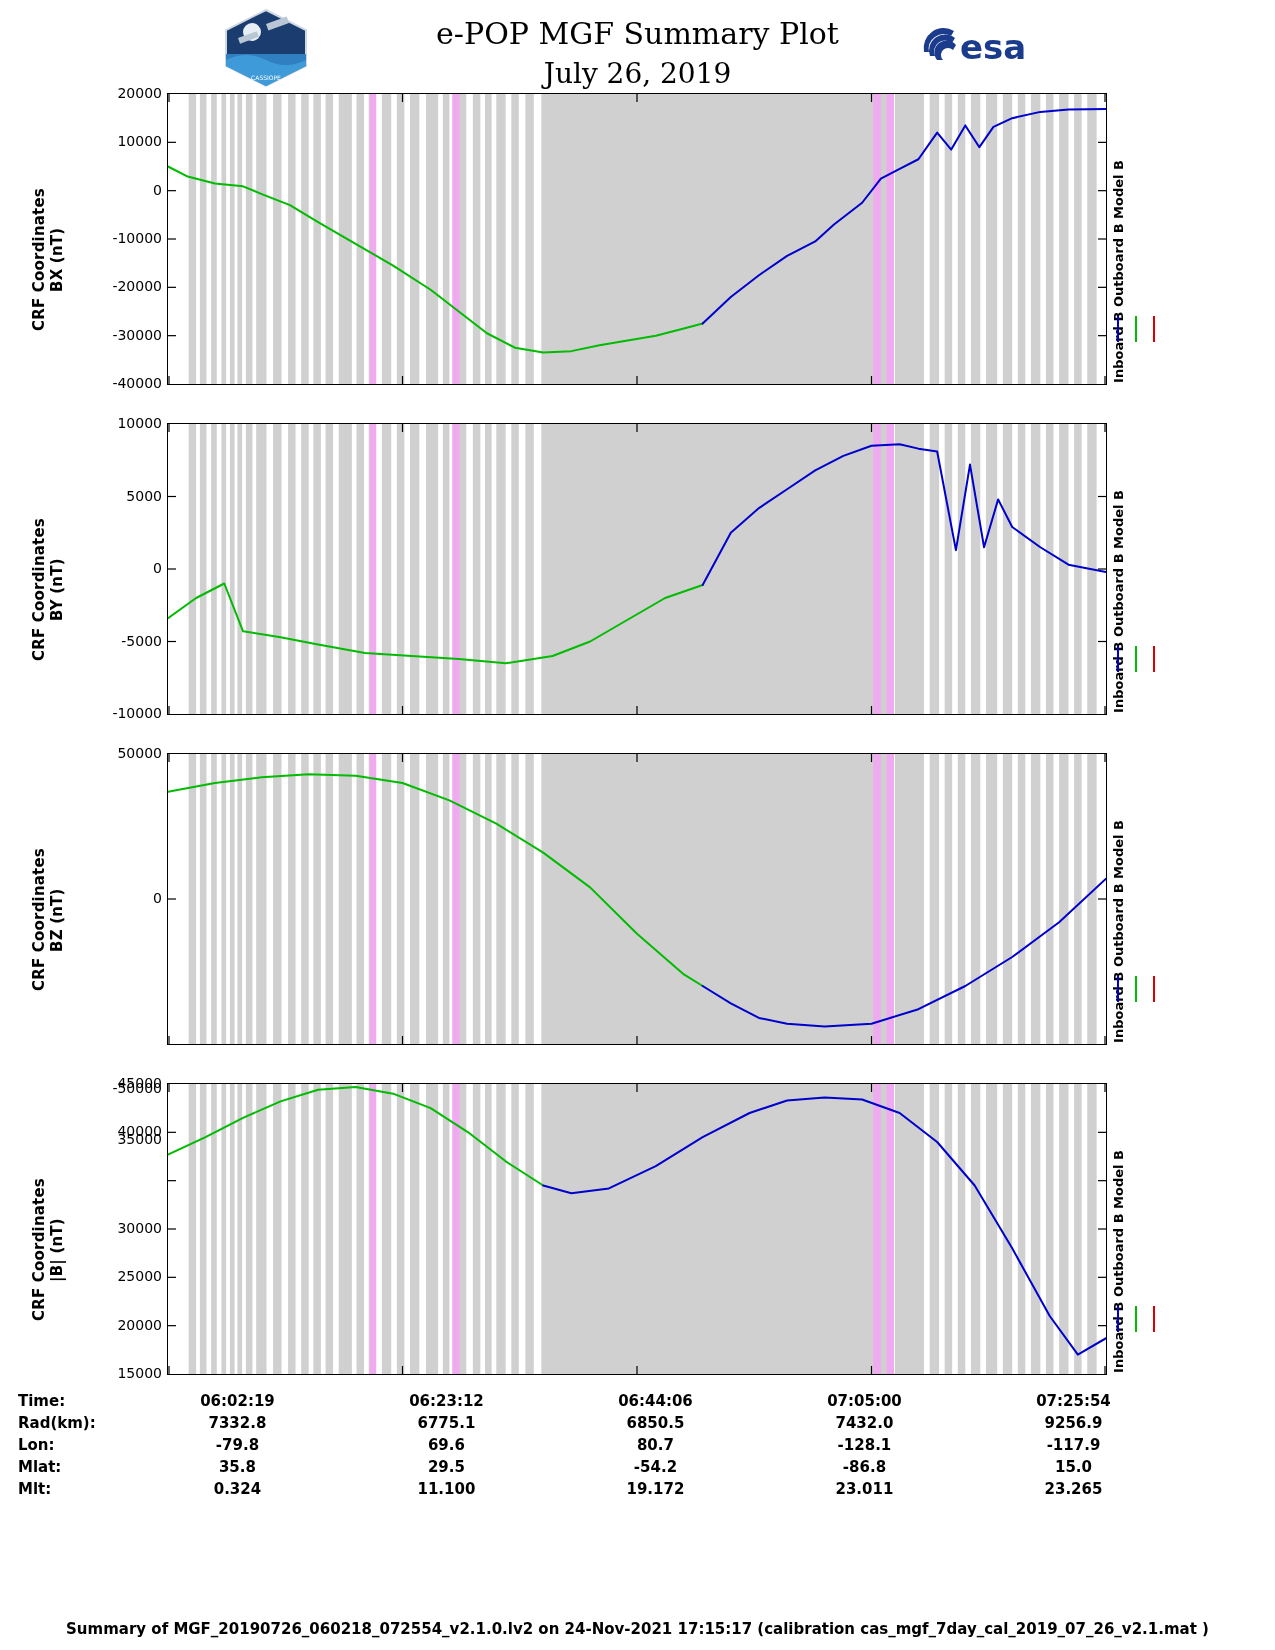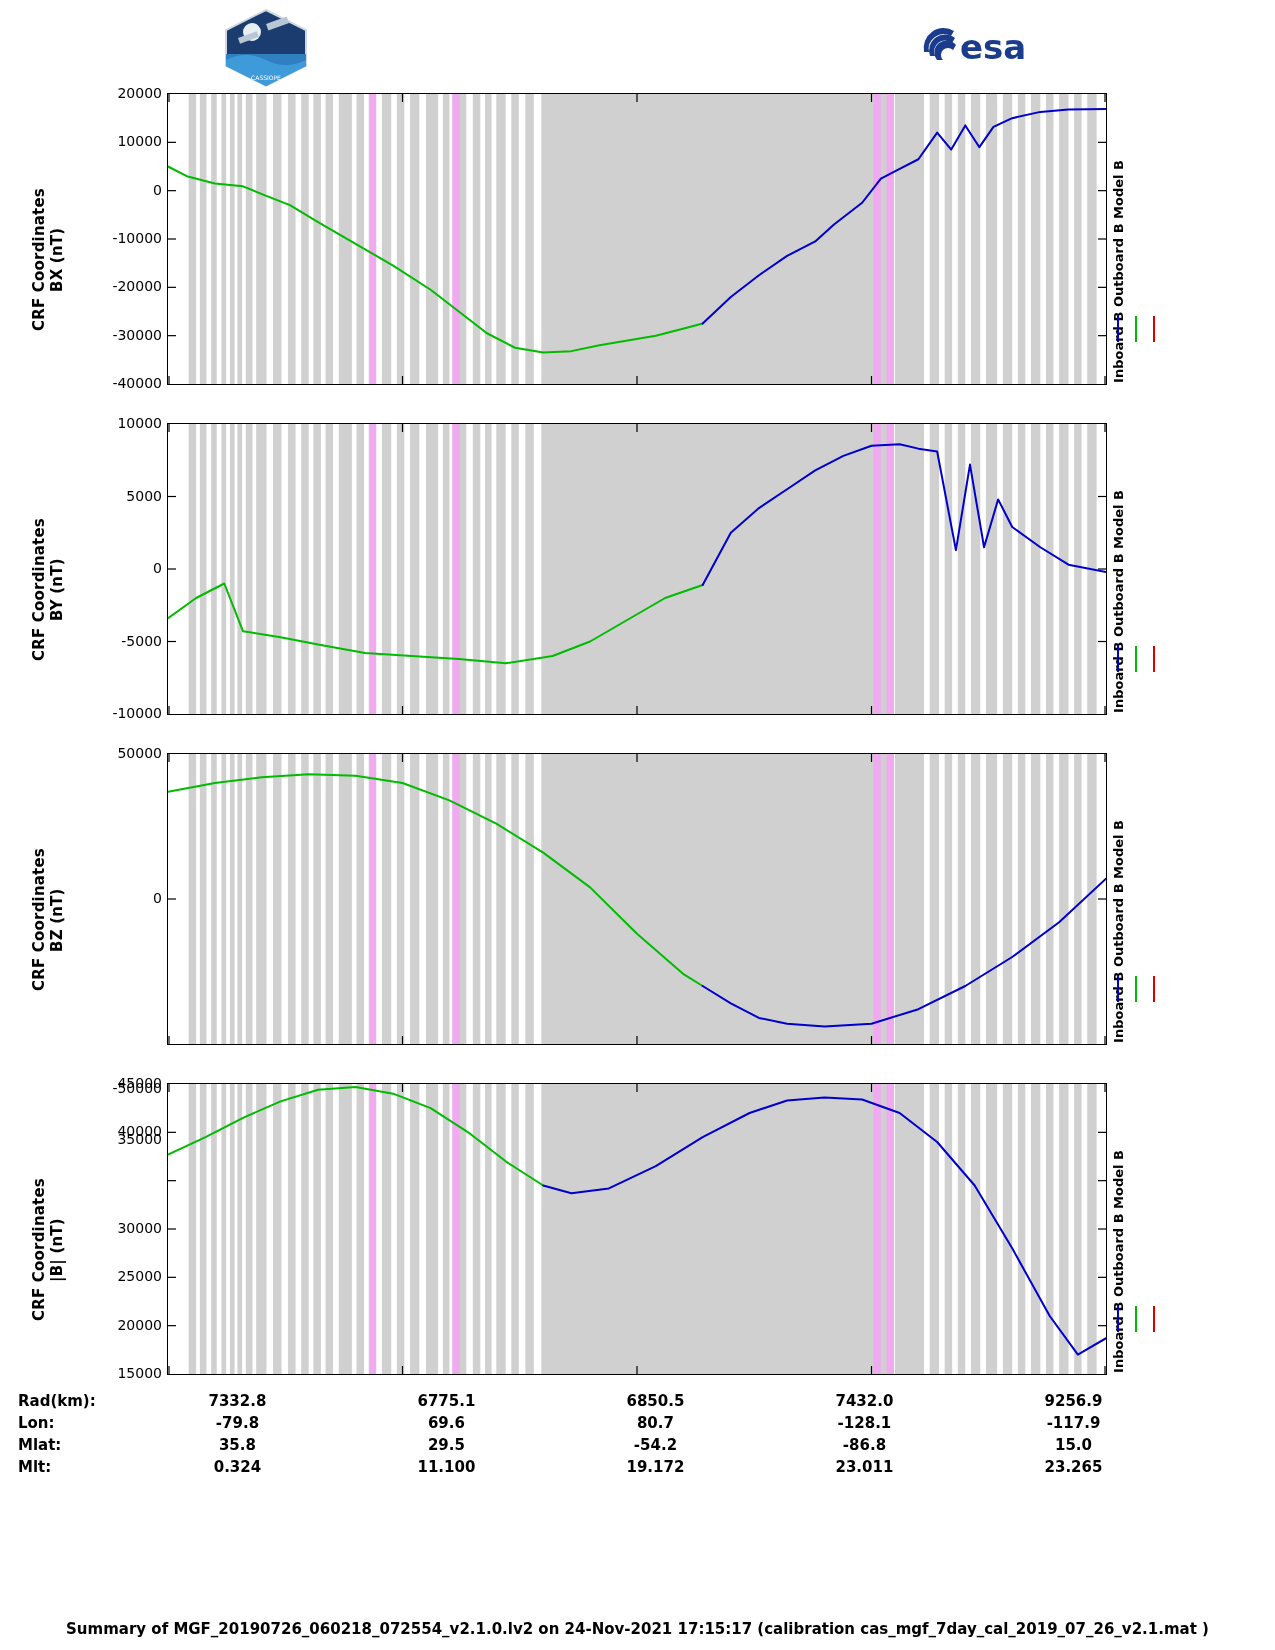--- a/index.html
+++ b/index.html
@@ -25,20 +25,24 @@
   .tbl td{padding:2px 0;white-space:nowrap;}
   .tbl td.lab{width:110px;text-align:left;}
   .tbl td.v{text-align:center;width:200px;}
   .footer{position:absolute;left:-4px;top:1620px;width:1283px;text-align:center;font-size:15px;font-weight:bold;white-space:nowrap;}
 </style>
 </head>
 <body>
 
 <div class="root">
 
+  <div class="title">
+    <div>e-POP MGF Summary Plot</div>
+    <div class="l2">July 26, 2019</div>
+  </div>
 
   <div class="logo-mission">
     <svg viewBox="0 0 88 80" width="88" height="80">
       <polygon points="44,2 84,22 84,58 44,78 4,58 4,22" fill="#1a3c6e" stroke="#cfd8e3" stroke-width="2"></polygon>
       <path d="M4,46 L84,46 L84,58 L44,78 L4,58 Z" fill="#2f7fc1"></path>
       <path d="M4,52 Q24,42 44,52 T84,52 L84,58 L44,78 L4,58 Z" fill="#3e9ad8"></path>
       <circle cx="30" cy="24" r="9" fill="#e8eef5"></circle>
       <rect x="44" y="16" width="22" height="7" fill="#b9c6d4" transform="rotate(-20 44 16)"></rect>
       <rect x="16" y="30" width="20" height="6" fill="#b9c6d4" transform="rotate(-20 16 30)"></rect>
       <text x="44" y="72" font-size="6" fill="#ffffff" text-anchor="middle" font-family="DejaVu Sans, sans-serif">CASSIOPE</text>
@@ -333,20 +337,28 @@
         <line y1="0" y2="8" x1="937" x2="937" stroke="#000" stroke-width="1.2"></line>
         <path d="M0.00 70.57 L37.52 53.17 L75.04 33.83 L112.56 17.40 L150.08 5.80 L187.60 2.90 L225.12 9.67 L262.64 24.17 L300.16 48.33 L337.68 77.33 L375.20 101.50 " fill="none" stroke="#00bb00" stroke-width="2" stroke-linejoin="round" stroke-linecap="round"></path>
         <path d="M375.20 101.50 L403.34 109.23 L440.86 104.40 L487.76 82.17 L534.66 53.17 L581.56 29.00 L619.08 16.43 L656.60 13.53 L694.12 15.47 L731.64 29.00 L769.16 58.00 L806.68 101.50 L844.20 164.33 L881.72 232.00 L909.86 270.67 L938.00 254.23 " fill="none" stroke="#0000cc" stroke-width="2" stroke-linejoin="round" stroke-linecap="round"></path>
       </svg>
     </div>
 
   <div class="tbl">
     <table id="eph-table">
         <tbody>
           <tr>
+            <td class="lab">Time:</td>
+            <td class="v">06:02:19</td>
+            <td class="v">06:23:12</td>
+            <td class="v">06:44:06</td>
+            <td class="v">07:05:00</td>
+            <td class="v">07:25:54</td>
+          </tr>
+          <tr>
             <td class="lab">Rad(km):</td>
             <td class="v">7332.8</td>
             <td class="v">6775.1</td>
             <td class="v">6850.5</td>
             <td class="v">7432.0</td>
             <td class="v">9256.9</td>
           </tr>
           <tr>
             <td class="lab">Lon:</td>
             <td class="v">-79.8</td>

